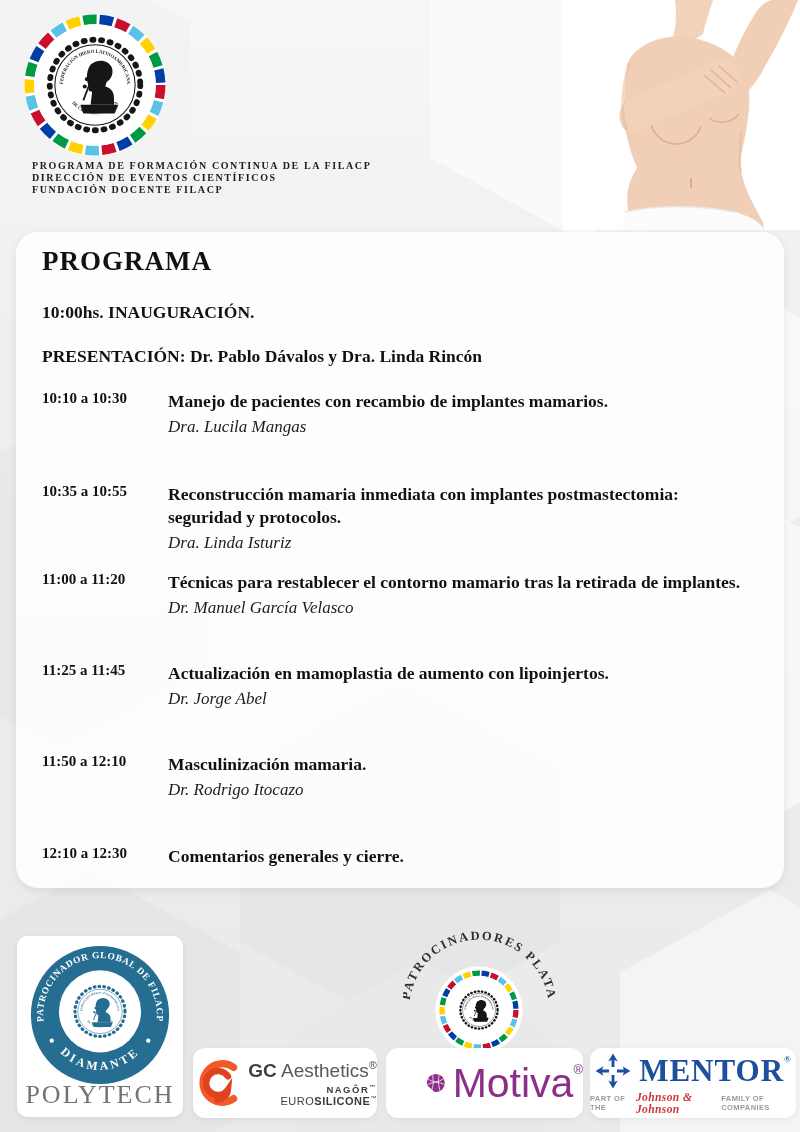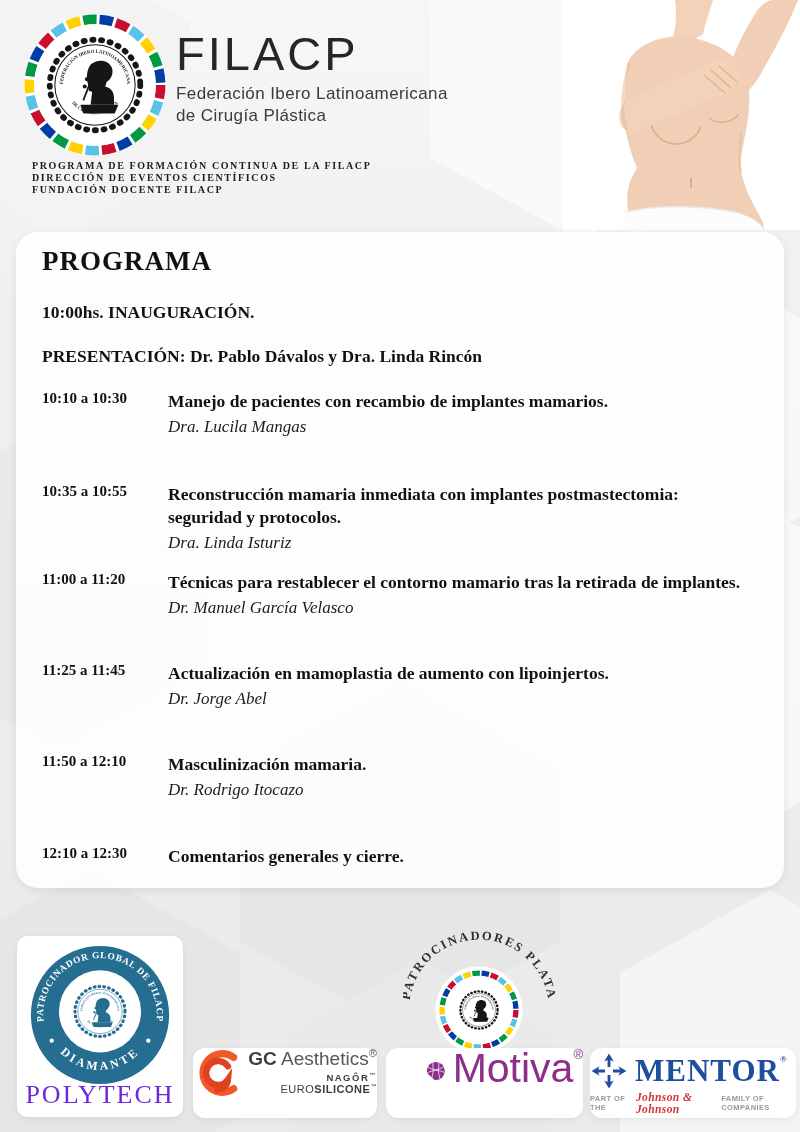--- a/index.html
+++ b/index.html
@@ -29,24 +29,24 @@
   .s1{top:158px}.s2{top:251px}.s3{top:339px}.s4{top:430px}.s5{top:521px}.s6{top:613px}
   .time{ width:126px; flex:none; font-weight:bold; font-size:15px; color:#111;}
   .sess-title{ font-weight:bold; font-size:17.5px; line-height:1.3; color:#111; max-width:578px;}
   .sess-speaker{ font-style:italic; font-size:17px; color:#1d1d1d; margin-top:4px;}
 
   
   .polytech-card{ position:absolute; left:17px; top:936px; width:166px; height:181px; background:#fff;
     border-radius:10px; box-shadow:0 2px 6px rgba(0,0,0,.07); z-index:2; text-align:center;}
   .polytech-badge{ position:absolute; left:11px; top:7px; width:144px; height:144px;}
   .polytech-name{ position:absolute; bottom:7px; width:100%; font-size:26px; letter-spacing:2px;
-    color:#6d28d9; font-family:"Liberation Serif",serif;}
+    color:#737373; font-family:"Liberation Serif",serif;}
   .plata-svg{ position:absolute; left:403px; top:922px; width:152px; height:132px; z-index:2;}
   .sponsor-card{ position:absolute; top:1048px; height:70px; background:#fff; border-radius:12px;
-    box-shadow:0 2px 6px rgba(0,0,0,.06); display:flex; justify-content:center; z-index:2;}
+    box-shadow:0 2px 6px rgba(0,0,0,.06); display:flex; align-items:center; justify-content:center; z-index:2;}
   .gc-card{ left:193px; width:184px;}
   .motiva-card{ left:386px; width:197px;padding-left:39px;}
   .mentor-card{ left:590px; width:206px; flex-direction:column; gap:1px;}
   .gc-text{ margin-left:5px; font-family:"Liberation Sans",sans-serif; text-align:right;}
   .gc-brand{ font-size:19px; color:#585858; text-align:left; white-space:nowrap;}
   .gc-brand b{ color:#3f3f3f; font-weight:bold;}
   .gc-nagor{ font-size:9.5px; font-weight:bold; letter-spacing:1.5px; color:#3c3c3c; margin-top:2px;}
   .gc-euro{ font-size:11px; color:#3c3c3c; letter-spacing:.5px;}
   .gc-euro b{ font-weight:bold;}
   .tm{ font-size:6px; vertical-align:top;}
@@ -112,27 +112,20 @@
           <circle cx="98" cy="94" r="2.8" fill="currentColor"></circle>
           <circle cx="86" cy="102" r="2.8" fill="currentColor"></circle>
           <circle cx="94" cy="106" r="2.8" fill="currentColor"></circle>
           <path d="M80 127 L132 127 L127 139 L84 139 Z" fill="currentColor"></path>
         </g>
       </defs>
       <use href="#flagring"></use>
       <use href="#seal" style="color:#161616"></use>
     </svg>
 
-    <div class="brand">
-      <div class="brand-name">FILACP</div>
-      <div class="brand-sub">
-        <div>Federación Ibero Latinoamericana</div>
-        <div>de Cirugía Plástica</div>
-      </div>
-    </div>
 
     <svg class="photo-svg" viewBox="0 0 237 230">
       <rect x="0" y="0" width="237" height="230" fill="#ffffff"></rect>
       <g>
         <path d="M112 0 L150 0 C146 14 142 24 140 34 C130 41 118 45 108 45 C113 30 114 15 112 0 Z" fill="#f3d2ba"></path>
         <path d="M166 96 C160 72 176 40 192 14 C198 4 205 0 211 0 L235 0 C224 28 211 50 199 72 C191 86 182 95 174 101 Z" fill="#f1cfb6"></path>
         <path d="M66 60 C80 38 112 32 138 40 C166 48 184 64 186 90 C188 118 180 142 178 158 C176 180 188 200 200 222 L201 230 L68 230 C64 204 60 190 74 168 C64 144 58 118 62 94 C63 82 63 72 66 60 Z" fill="#f1cfb6"></path>
         <path d="M88 124 A26 26 0 0 0 138 126" stroke="#dfae8c" stroke-width="1.6" fill="none"></path>
         <path d="M146 118 A22 22 0 0 0 176 114" stroke="#dfae8c" stroke-width="1.4" fill="none"></path>
         <path d="M58 124 C54 113 58 104 66 100 L150 61 C162 56 172 61 175 71 C178 81 171 90 161 94 L76 130 C68 133 61 132 58 124 Z" fill="#f3d2ba"></path>

